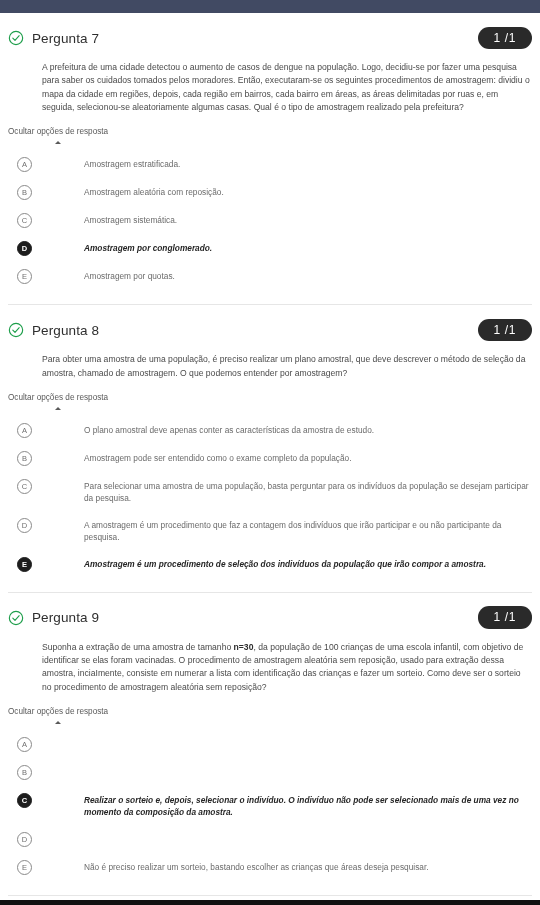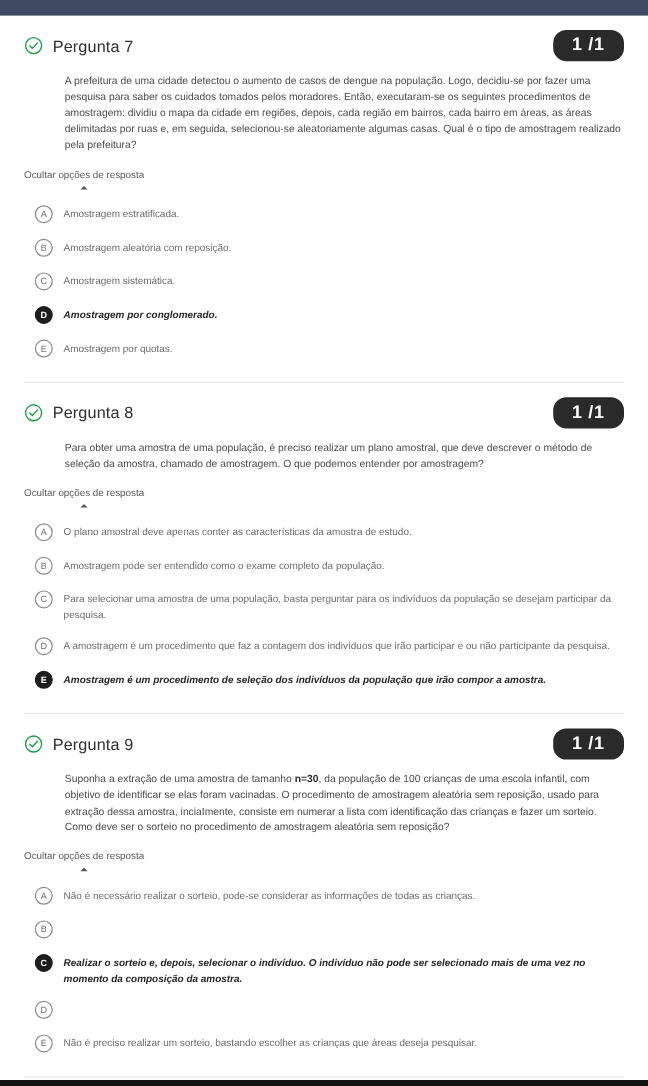--- a/index.html
+++ b/index.html
@@ -31,21 +31,21 @@
     top: -6px;
     text-align: center;
     color: #d8dbe4;
     font-size: 9px;
     letter-spacing: .2px;
     white-space: nowrap;
   }
 
   
   .page {
-    padding: 0 20px;
+    padding: 0 8px;
     height: 892px;
     overflow: hidden;
   }
 
   
   .question { padding-top: 14px; }
 
   .q-head {
     display: flex;
     align-items: center;
@@ -64,22 +64,22 @@
   }
   .q-title {
     font-size: 13.5px;
     color: #2e2e2e;
     letter-spacing: .1px;
   }
   .score-badge {
     background: #2a2a2a;
     color: #ffffff;
     border-radius: 11px;
-    font-size: 15px;
-    font-weight: bold;
+    font-size: 12px;
+    font-weight: normal;
     letter-spacing: .6px;
     padding: 4px 16px;
     min-width: 52px;
     text-align: center;
     line-height: 1.2;
     margin-left: 40px;
   }
 
   .q-stem {
     margin-top: 12px;
@@ -136,20 +136,21 @@
     background: #1d1d1d;
     border-color: #1d1d1d;
     color: #ffffff;
     font-weight: bold;
   }
   .opt-text {
     font-size: 8.3px;
     line-height: 1.5;
     color: #6b6b6b;
     padding-top: 1px;
+    margin-left: 43px;
   }
   .option.selected .opt-text {
     color: #262626;
     font-weight: bold;
     font-style: italic;
   }
 
   .divider {
     border: 0;
     border-top: 1px solid #e6e6e6;
@@ -252,21 +253,20 @@
               </svg></span>
             <span class="q-title">Pergunta 9</span>
           </div>
           <span class="score-badge" style="background: rgb(42, 42, 42);">1 /1</span>
         </div><div class="q-stem">Suponha a extração de uma amostra de tamanho <b>n=30</b>, da população de 100 crianças de uma escola infantil, com objetivo de identificar se elas foram vacinadas. O procedimento de amostragem aleatória sem reposição, usado para extração dessa amostra, inciaImente, consiste em numerar a lista com identificação das crianças e fazer um sorteio. Como deve ser o sorteio no procedimento de amostragem aleatória sem reposição?</div><div class="toggle-options">
           <span>Ocultar opções de resposta</span>
           <span class="caret"></span>
         </div><div class="options">
           <div class="option">
             <span class="opt-marker">A</span>
-            <span class="opt-text">Não é necessário realizar o sorteio, pode-se considerar as informações de todas as crianças.</span>
           </div>
           <div class="option">
             <span class="opt-marker">B</span>
           </div>
           <div class="option selected">
             <span class="opt-marker">C</span>
             <span class="opt-text">Realizar o sorteio e, depois, selecionar o indivíduo. O indivíduo não pode ser selecionado mais de uma vez no momento da composição da amostra.</span>
           </div>
           <div class="option">
             <span class="opt-marker">D</span>

